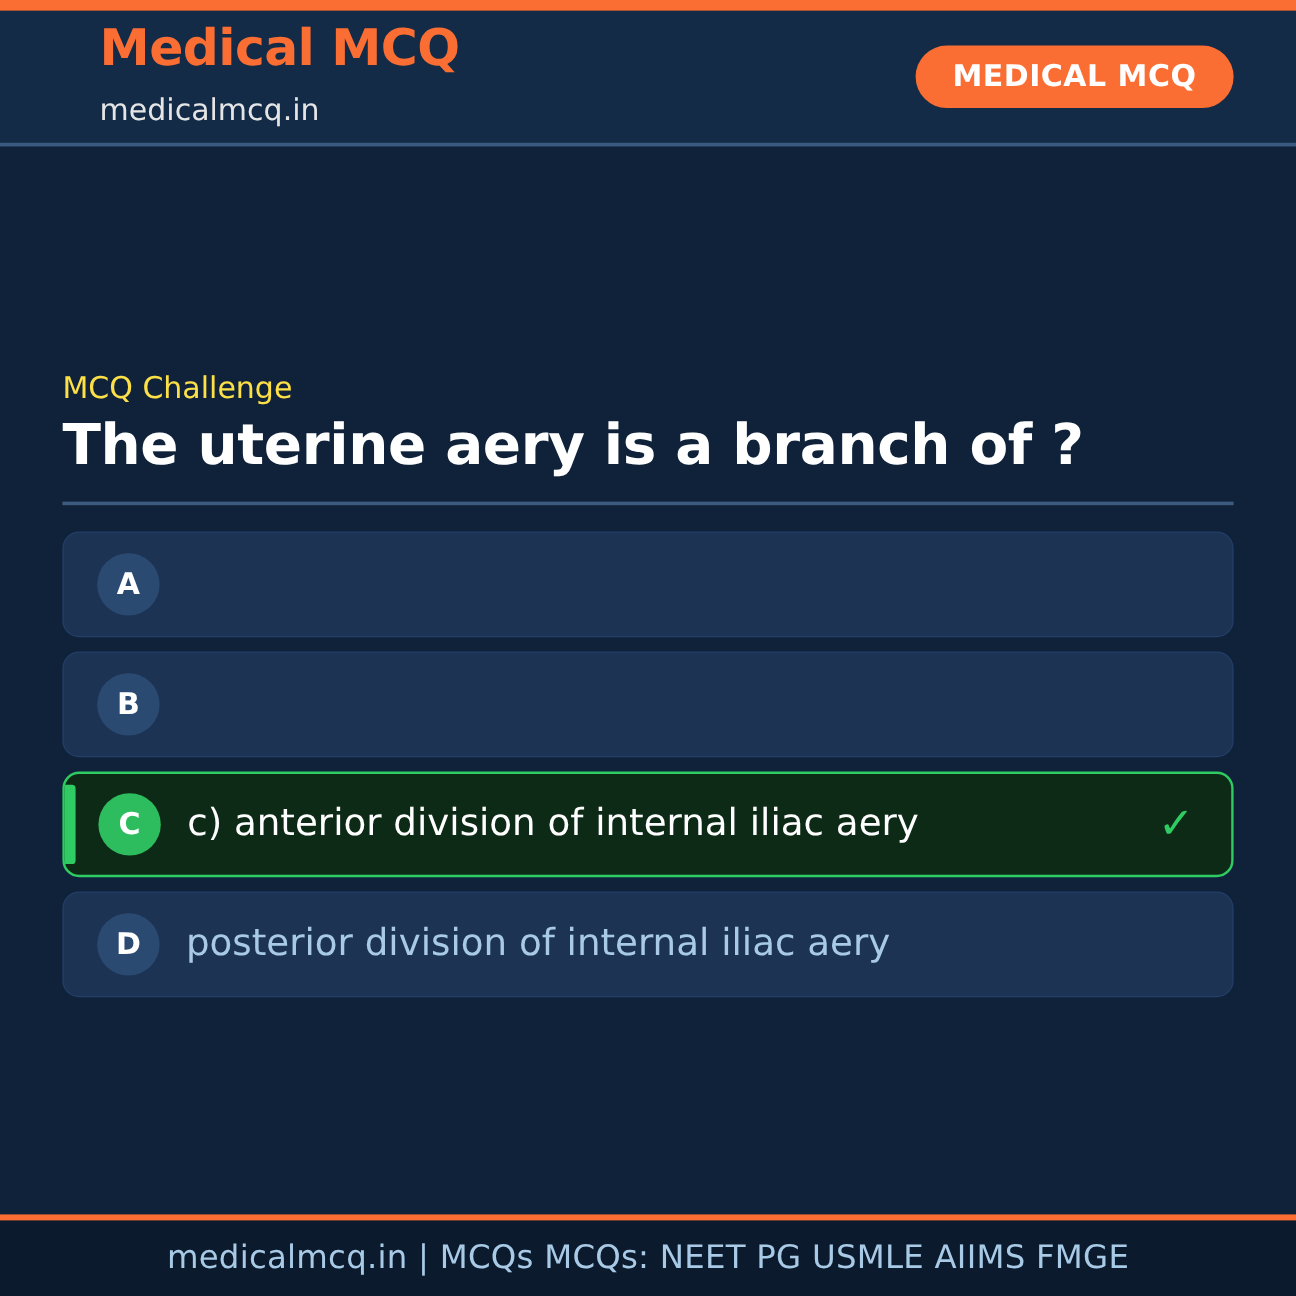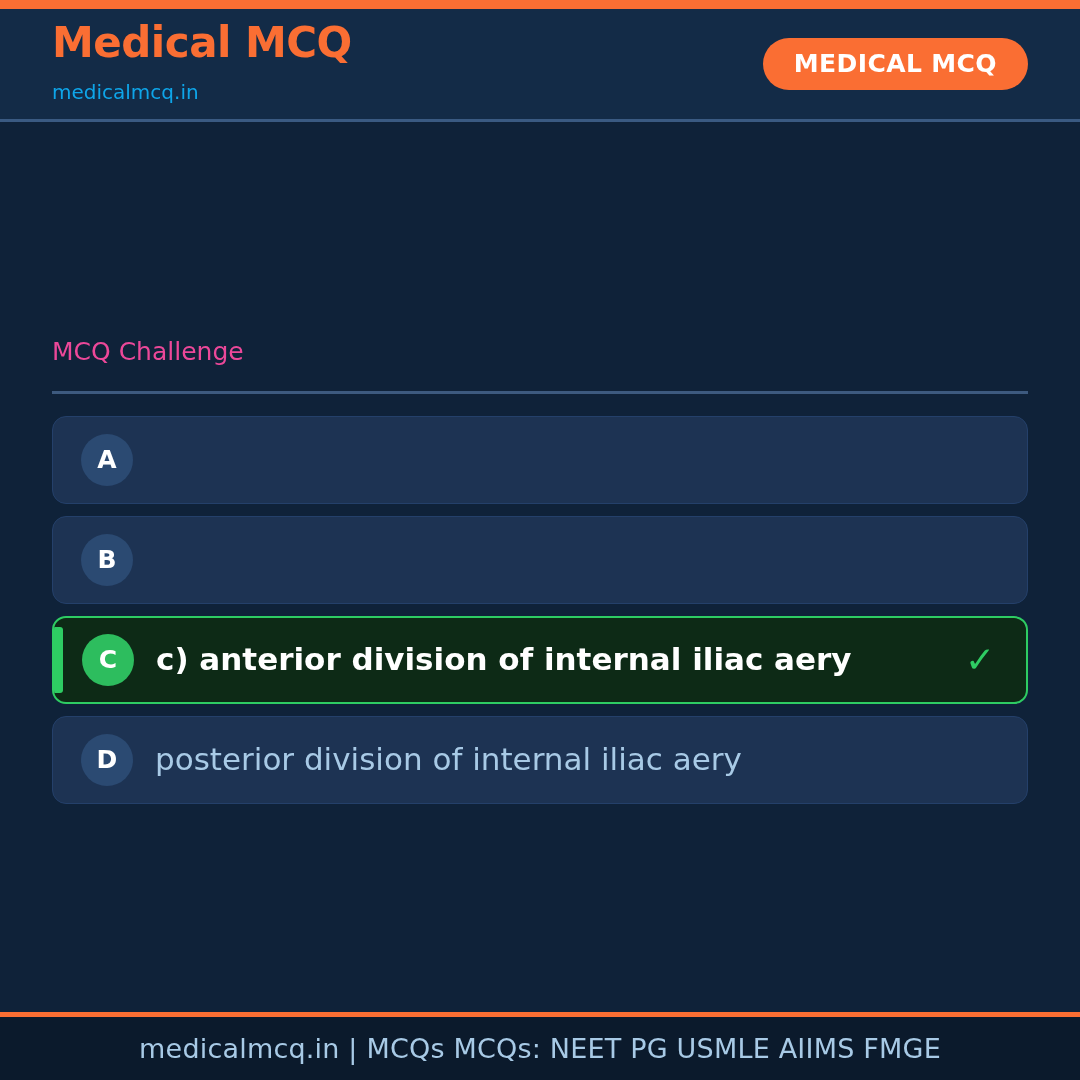--- a/index.html
+++ b/index.html
@@ -37,41 +37,41 @@
   
   .header {
     height: 113px;
     flex: 0 0 auto;
     background: #132b47;
     border-bottom: 3px solid #3a5a82;
     position: relative;
     display: flex;
     align-items: center;
     justify-content: space-between;
-    padding: 0 52px 0 52px;
+    padding: 0 52px 0 83px;
   }
 
   .brand-block {
     display: flex;
     flex-direction: column;
     justify-content: center;
     margin-top: -2px;
   }
 
   .brand-title {
     color: #fa6e33;
     font-size: 42px;
     font-weight: bold;
     line-height: 1.05;
     letter-spacing: -0.5px;
   }
 
   .brand-url {
-    color: #0ea5e9;
-    font-size: 20px;
+    color: #e5e5e5;
+    font-size: 25px;
     line-height: 1.25;
     margin-top: 14px;
   }
 
   .header-badge {
     background: #fa6e33;
     color: #ffffff;
     font-size: 25px;
     font-weight: bold;
     letter-spacing: 0.4px;
@@ -89,21 +89,21 @@
     display: flex;
     flex-direction: column;
     justify-content: center;
   }
 
   .qblock {
     margin-top: 6px;
   }
 
   .q-eyebrow {
-    color: #ec4899;
+    color: #fde047;
     font-size: 25px;
     line-height: 1.2;
     margin-bottom: 6px;
   }
 
   .q-title {
     color: #ffffff;
     font-size: 47px;
     font-weight: bold;
     line-height: 1.15;
@@ -184,21 +184,20 @@
     border-radius: 0 3px 3px 0;
   }
 
   .option.correct .badge {
     background: #2dbd5e;
     color: #ffffff;
   }
 
   .option.correct .otext {
     color: #ffffff;
-    font-weight: bold;
   }
 
   .option.correct .tick {
     color: #2ecc63;
   }
 
   
   .footer {
     flex: 0 0 auto;
     height: 68px;
@@ -229,20 +228,21 @@
       <div class="brand-title">Medical MCQ</div>
       <div class="brand-url">medicalmcq.in</div>
     </div>
     <div class="header-badge">MEDICAL MCQ</div>
   </div>
 
   <div class="content">
 
     <div class="qblock">
       <div class="q-eyebrow">MCQ Challenge</div>
+      <div class="q-title">The uterine aery is a branch of ?</div>
     </div>
 
     <div class="q-divider"></div>
 
     <div class="options">
 
       <div class="option">
         <div class="badge">A</div>
         <div class="tick"></div>
       </div>

